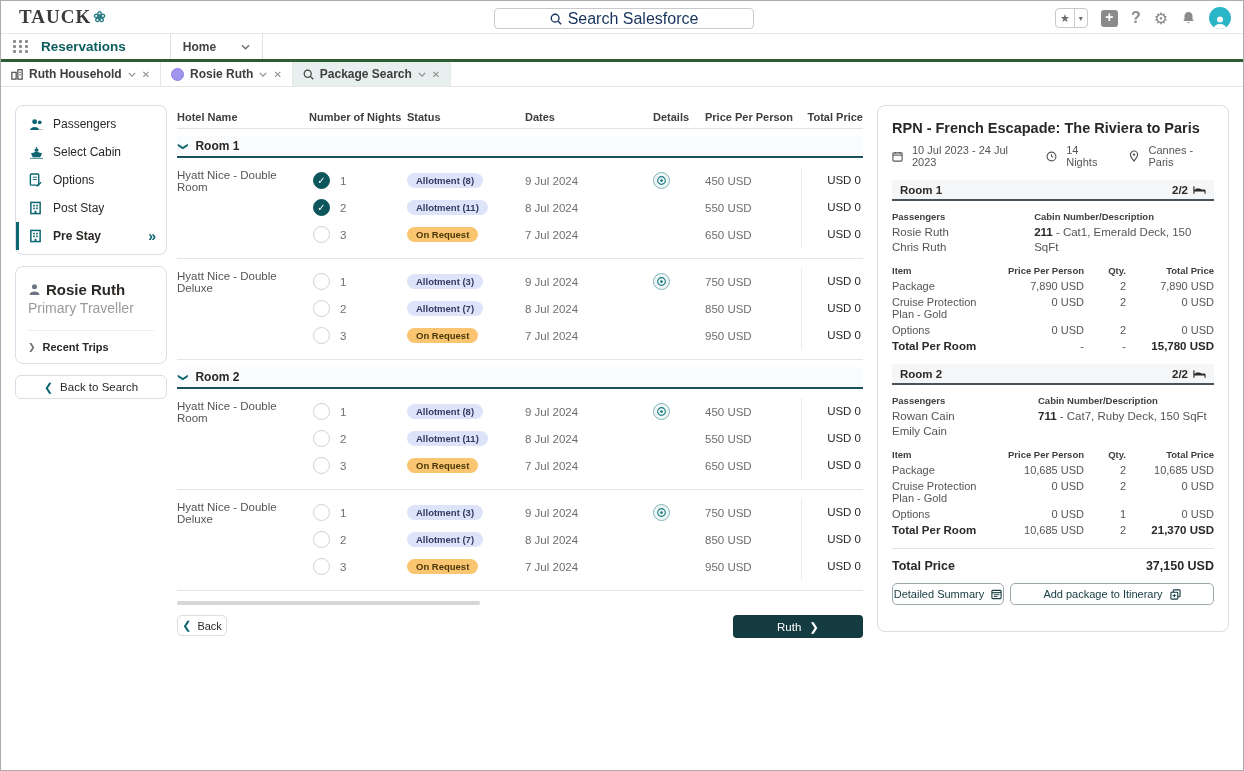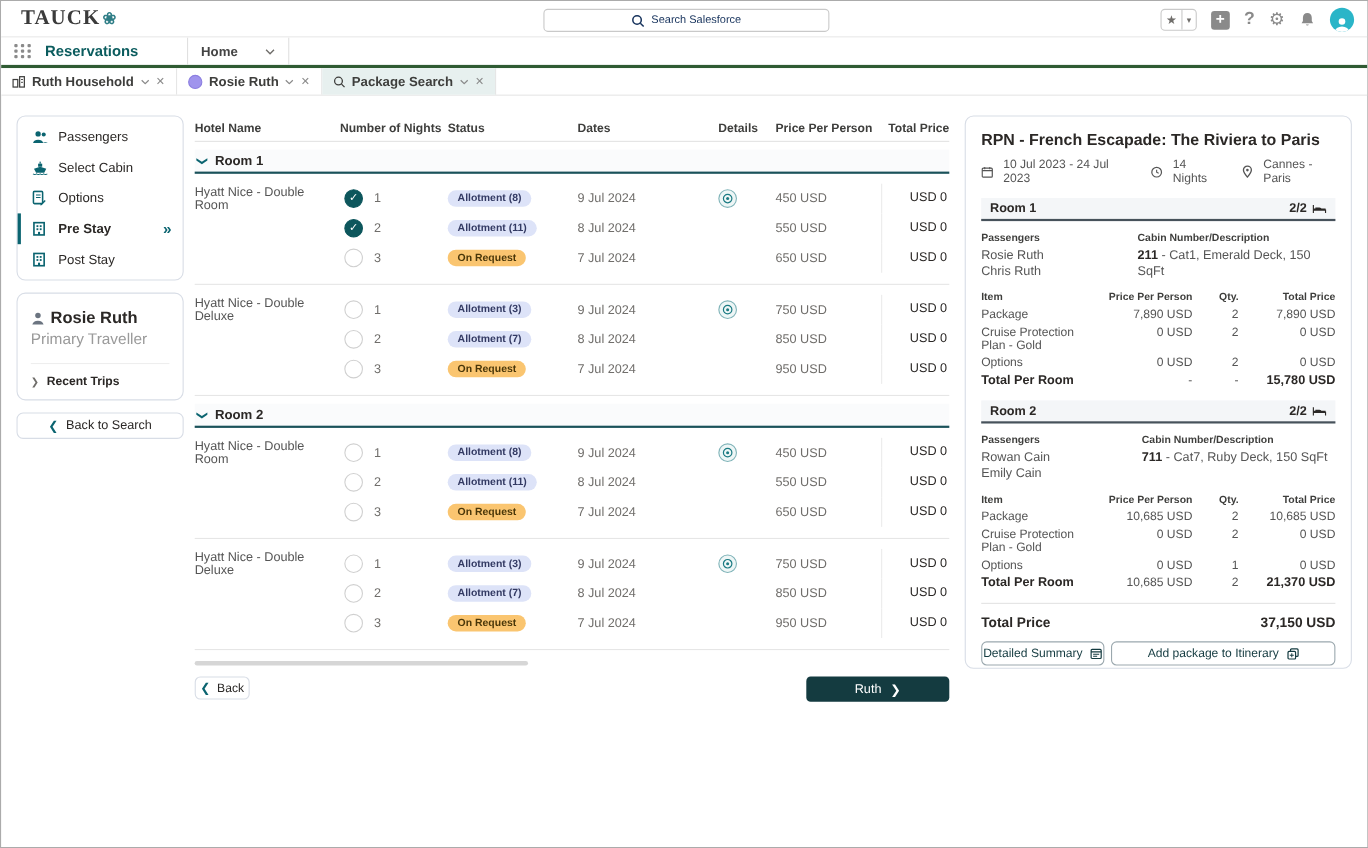--- a/index.html
+++ b/index.html
@@ -5,21 +5,21 @@
   * { margin:0; padding:0; box-sizing:border-box; }
   html,body { width:1244px; height:771px; }
   body { font-family:"Liberation Sans","DejaVu Sans",sans-serif; font-size:12px; color:#3e3e3c; background:#fff; border:1px solid #ababab; position:relative; overflow:hidden; }
 
   
   .top { height:33px; display:flex; align-items:center; position:relative; border-bottom:1px solid #e8e8e8; background:#fff; }
   .logo { margin-left:18px; font-family:"Liberation Serif","DejaVu Serif",serif; font-size:19px; letter-spacing:1px; color:#3b3b3b; font-weight:bold; display:flex; align-items:center; }
   .logo .emblem { color:#2e7d86; font-size:15px; margin-left:2px; }
   .gsearch { position:absolute; left:493px; top:7px; width:260px; height:21px; border:1px solid #c9c9c9; border-radius:4px; display:flex; align-items:center; justify-content:center; gap:6px; color:#16325c; background:#fff; }
   .gsearch svg { flex:0 0 auto; }
-  .gsearch span { font-size:10px; }
+  .gsearch span { font-size:16px; }
   .topicons { position:absolute; right:12px; top:6px; display:flex; align-items:center; gap:13px; }
   .favbox { display:flex; border:1px solid #c9c9c9; border-radius:4px; overflow:hidden; height:20px; }
   .favbox .seg { padding:1px 4px; color:#706e6b; font-size:11px; display:flex; align-items:center; }
   .favbox .seg+.seg { border-left:1px solid #c9c9c9; font-size:8px; }
   .plusbox { width:17px; height:17px; background:#8a8a8a; border-radius:3px; color:#fff; font-weight:bold; font-size:14px; line-height:15px; text-align:center; }
   .qmark { color:#8a8a8a; font-weight:bold; font-size:16px; }
   .gear { color:#8a8a8a; font-size:16px; }
   .avatar { width:22px; height:22px; border-radius:50%; background:#2ab5c8; display:flex; align-items:flex-end; justify-content:center; overflow:hidden; }
 
   
@@ -73,21 +73,21 @@
   .badge.allotment { background:#dde3f8; color:#333a63; }
   .badge.request { background:#fac570; color:#4a3709; }
   .eye { width:17px; height:17px; border-radius:50%; border:1px solid #7fb3b8; background:#eef6f6; display:flex; align-items:center; justify-content:center; }
   .cell.total { font-weight:normal; color:#2b2826; border-left:1px solid #ececec; height:27px; line-height:27px; padding-right:2px; }
   .hsb { width:303px; height:4px; background:#d6d6d6; border-radius:2px; margin-top:10px; }
   .navbtns { display:flex; justify-content:space-between; margin-top:10px; }
   .backbtn { width:50px; height:21px; border:1px solid #d8dde6; border-radius:5px; background:#fff; display:flex; align-items:center; justify-content:center; gap:6px; font-size:11px; color:#2b2826; }
   .nextbtn { width:130px; height:23px; background:#143b40; border:none; border-radius:4px; color:#fff; font-size:11.5px; display:flex; align-items:center; justify-content:center; gap:8px; }
 
   
-  .panel { position:absolute; left:876px; top:4px; width:352px; border:1px solid #d8dde6; border-radius:8px; background:#fff; padding:14px 14px 2px; }
+  .panel { position:absolute; left:876px; top:4px; width:352px; border:1px solid #d8dde6; border-radius:8px; background:#fff; padding:14px 14px 26px; }
   .ptitle { font-size:14.5px; font-weight:bold; color:#2b2826; }
   .pmeta { display:flex; gap:22px; margin:8px 0 12px; color:#555; font-size:11px; align-items:center; }
   .pmeta .mi { display:flex; align-items:center; gap:9px; }
   .roomhead { height:21px; background:#f4f6f8; border-bottom:2px solid #47525b; display:flex; align-items:center; justify-content:space-between; padding:0 8px; font-weight:bold; font-size:11.5px; color:#2b2826; margin-bottom:10px; }
   .roomhead .occ { display:flex; align-items:center; gap:5px; }
   .pcols { display:flex; margin-bottom:10px; }
   .pcol1 { width:146px; }
   .plabel { font-size:9.5px; font-weight:bold; color:#3e3e3c; margin-bottom:3px; }
   .pval { font-size:11.5px; color:#555; line-height:15px; }
   .cabnum { font-weight:bold; color:#2b2826; }
@@ -242,46 +242,46 @@
         <span class="sicon">
             <svg width="13" height="14" viewBox="0 0 14 15">
               <rect x="1.5" y="1" width="9" height="12" rx="1" fill="none" stroke="#0b6470" stroke-width="1.5"></rect>
               <line x1="4" y1="4.5" x2="8.5" y2="4.5" stroke="#0b6470"></line>
               <line x1="4" y1="7" x2="8.5" y2="7" stroke="#0b6470"></line>
               <path d="M8.5 13.5l4-4 1 1-4 4-1.4.4z" fill="#0b6470"></path>
             </svg>
           </span>
         <span>Options</span>
       </div>
+      <div class="step">
+        <span class="sicon">
+            <svg width="13" height="14" viewBox="0 0 14 15">
+              <rect x="2" y="1.5" width="10" height="12" fill="none" stroke="#0b6470" stroke-width="1.6"></rect>
+              <rect x="4.5" y="4" width="1.8" height="1.8" fill="#0b6470"></rect>
+              <rect x="7.7" y="4" width="1.8" height="1.8" fill="#0b6470"></rect>
+              <rect x="4.5" y="7" width="1.8" height="1.8" fill="#0b6470"></rect>
+              <rect x="7.7" y="7" width="1.8" height="1.8" fill="#0b6470"></rect>
+              <rect x="6" y="10.5" width="2" height="3" fill="#0b6470"></rect>
+            </svg>
+          </span>
+        <span>Post Stay</span>
+      </div>
       <div class="step active">
         <span class="sicon">
             <svg width="13" height="14" viewBox="0 0 14 15">
               <rect x="2" y="1.5" width="10" height="12" fill="none" stroke="#0b6470" stroke-width="1.6"></rect>
               <rect x="4.5" y="4" width="1.8" height="1.8" fill="#0b6470"></rect>
               <rect x="7.7" y="4" width="1.8" height="1.8" fill="#0b6470"></rect>
               <rect x="4.5" y="7" width="1.8" height="1.8" fill="#0b6470"></rect>
               <rect x="7.7" y="7" width="1.8" height="1.8" fill="#0b6470"></rect>
               <rect x="6" y="10.5" width="2" height="3" fill="#0b6470"></rect>
             </svg>
           </span>
         <span>Pre Stay</span>
         <span class="fwd">»</span>
-      </div>
-      <div class="step">
-        <span class="sicon">
-            <svg width="13" height="14" viewBox="0 0 14 15">
-              <rect x="2" y="1.5" width="10" height="12" fill="none" stroke="#0b6470" stroke-width="1.6"></rect>
-              <rect x="4.5" y="4" width="1.8" height="1.8" fill="#0b6470"></rect>
-              <rect x="7.7" y="4" width="1.8" height="1.8" fill="#0b6470"></rect>
-              <rect x="4.5" y="7" width="1.8" height="1.8" fill="#0b6470"></rect>
-              <rect x="7.7" y="7" width="1.8" height="1.8" fill="#0b6470"></rect>
-              <rect x="6" y="10.5" width="2" height="3" fill="#0b6470"></rect>
-            </svg>
-          </span>
-        <span>Post Stay</span>
       </div>
     </div>
 
     <div class="card travcard">
       <div class="travname">
         <span>
             <svg width="13" height="13" viewBox="0 0 14 14">
               <circle cx="7" cy="4" r="2.7" fill="#6b7480"></circle>
               <path d="M1.5 13a5.6 4.6 0 0 1 11 0z" fill="#6b7480"></path>
             </svg>

